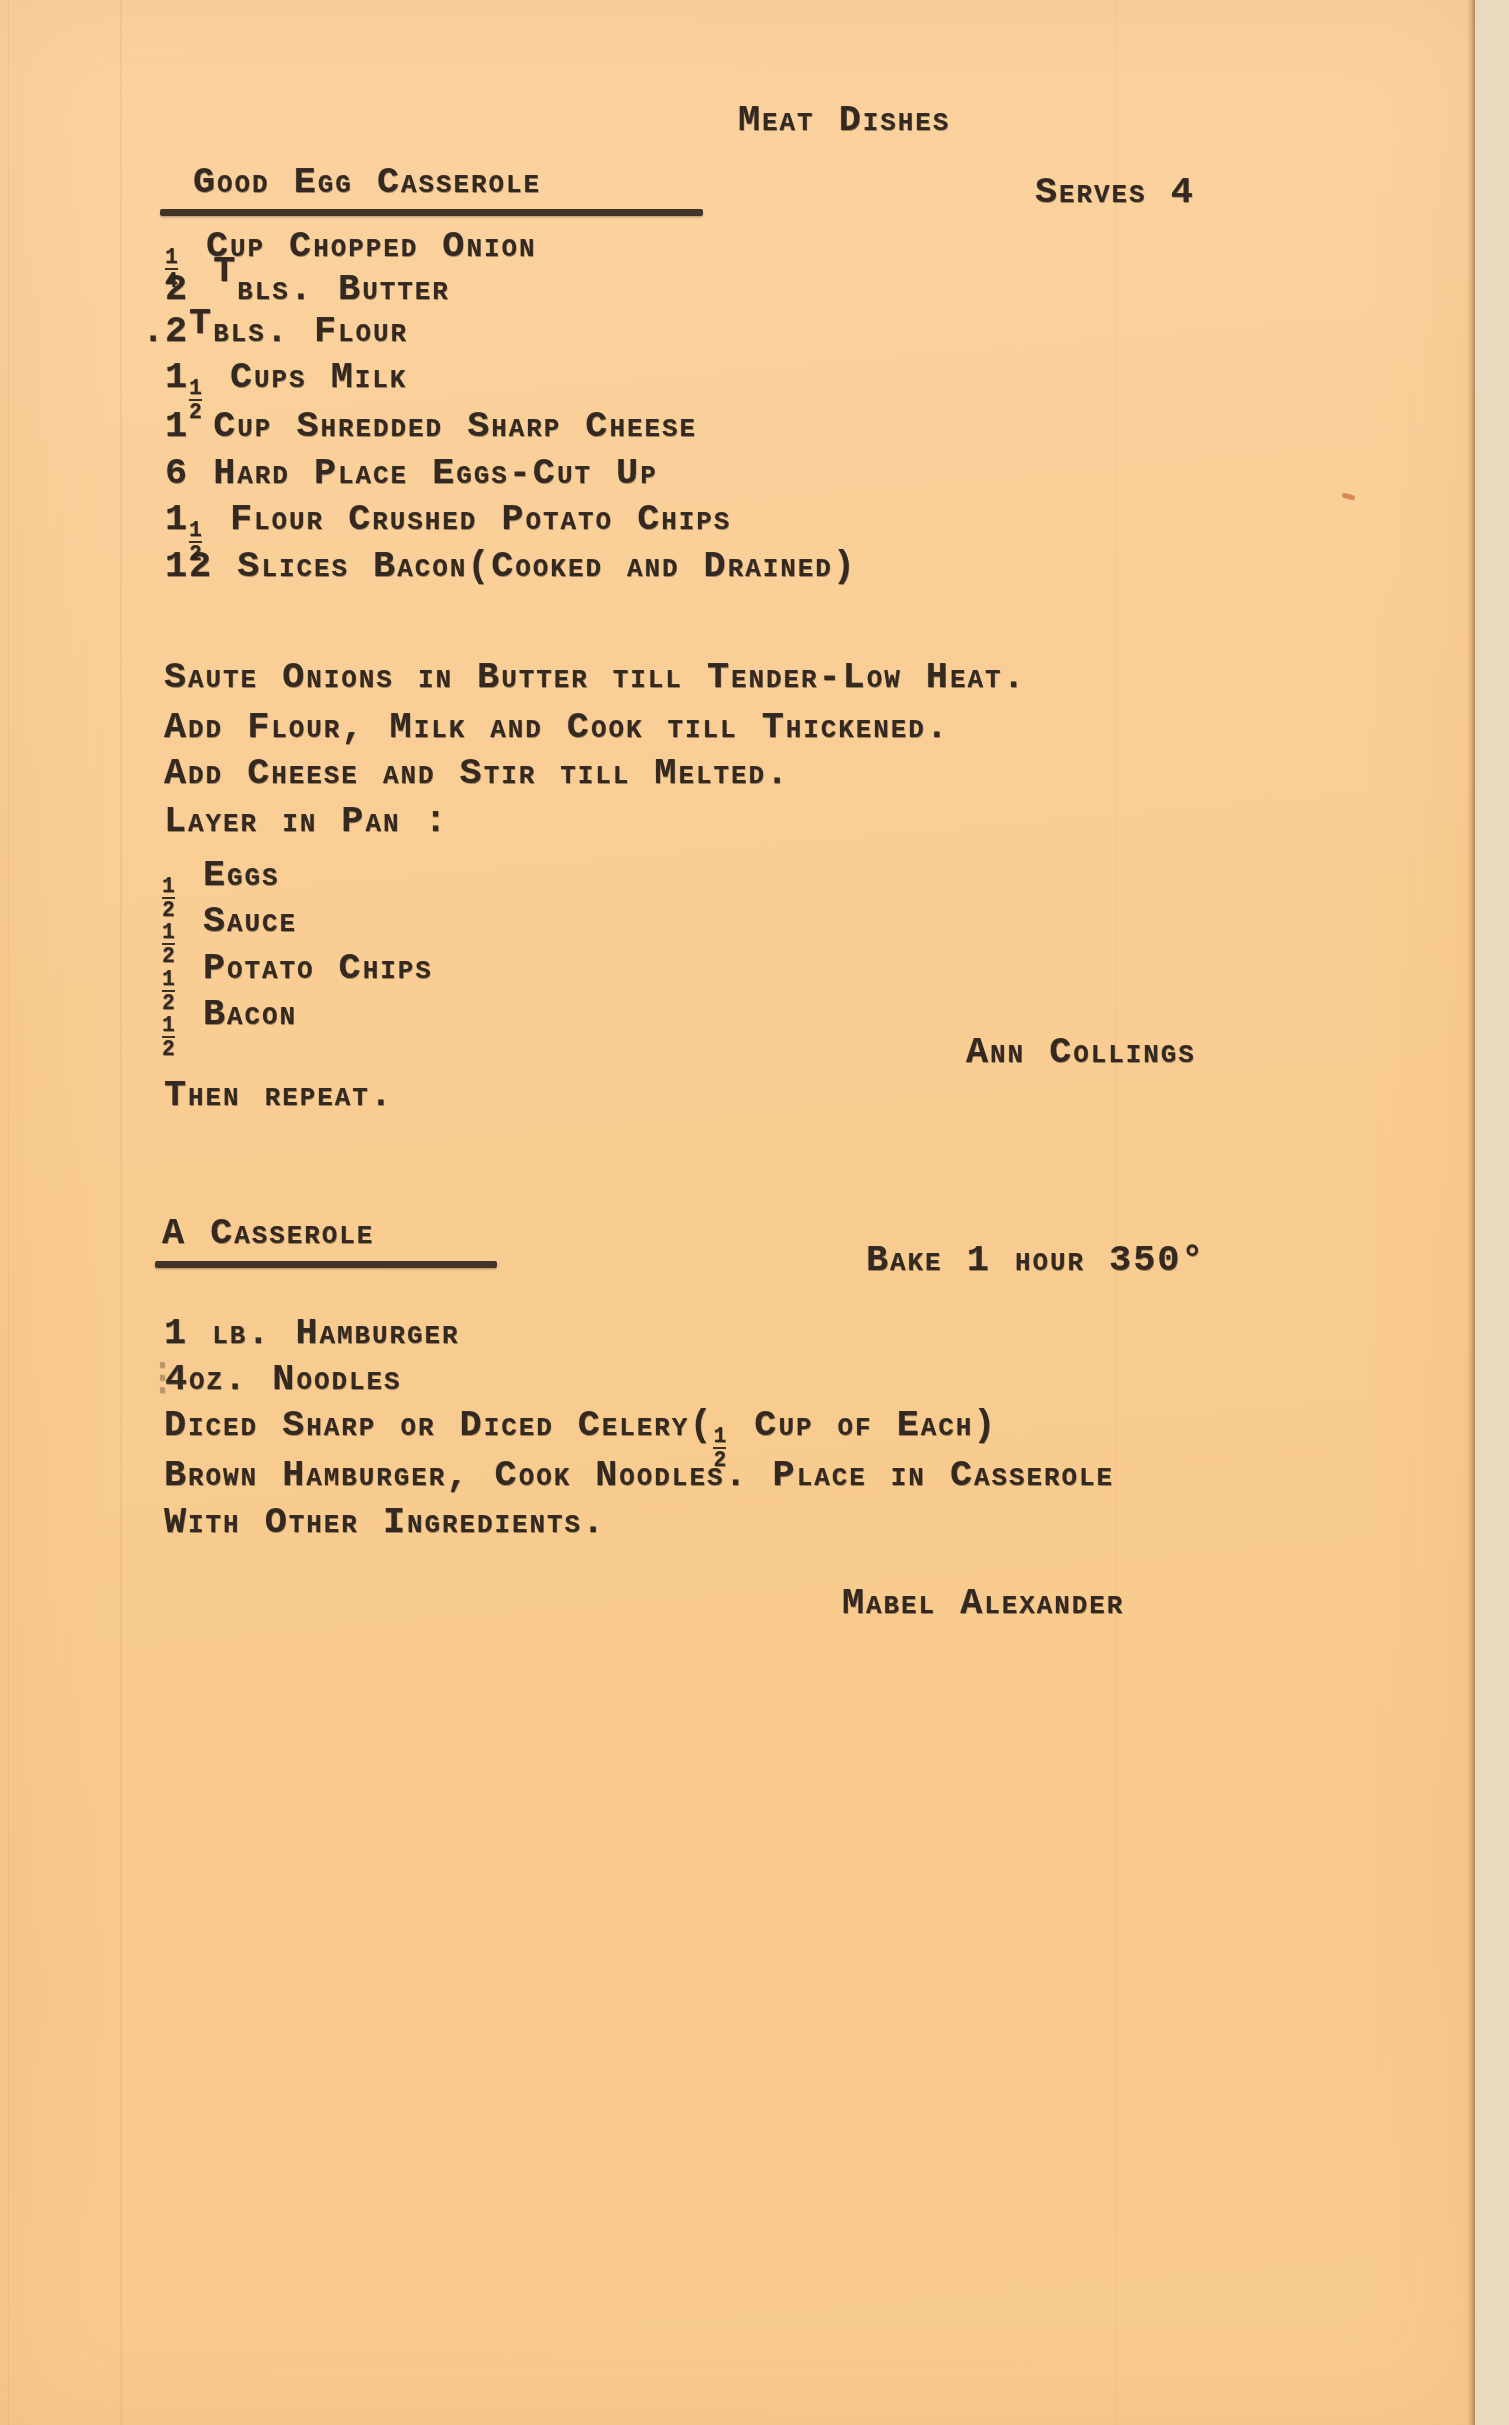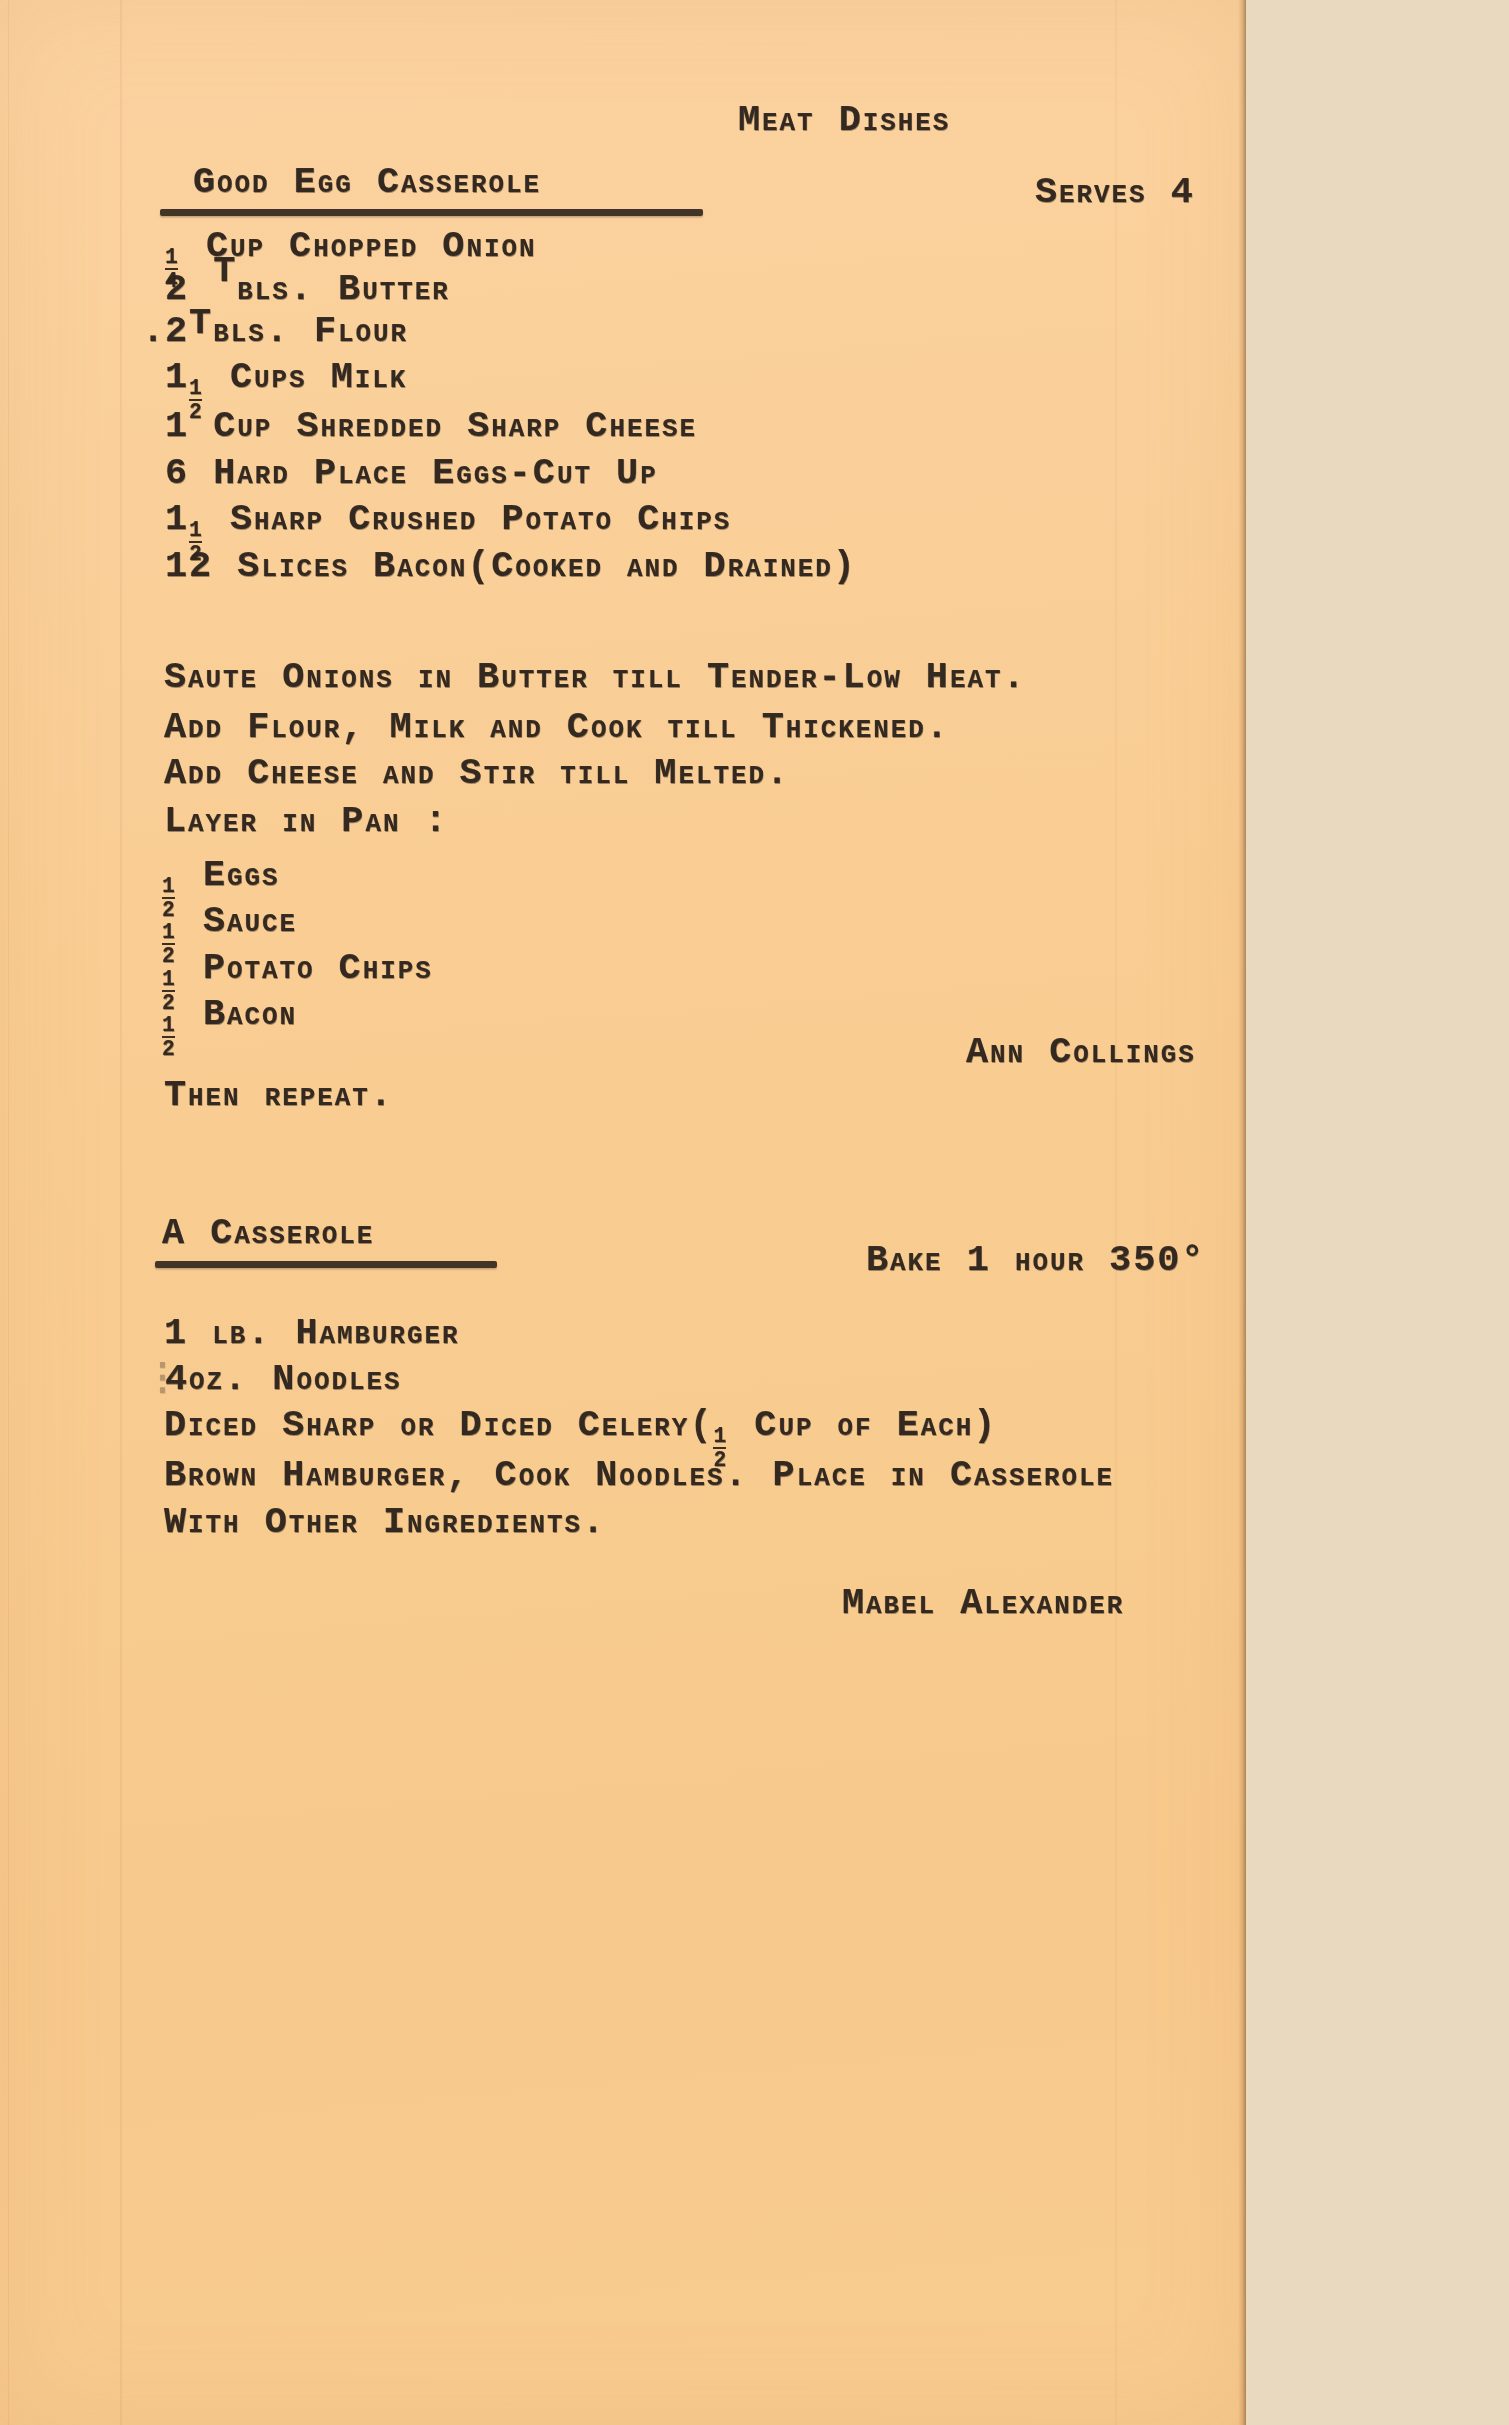--- a/index.html
+++ b/index.html
@@ -1,18 +1,18 @@
 <!DOCTYPE html>
 <html style="font-size:7.8px"><head>
 <meta charset="utf-8">
 <style>
   html,body{margin:0;padding:0;}
   body{width:1509px;height:2426px;background:#e9d9bf;}
   .paper{
-    position:relative;width:1246px;height:2426px;overflow:hidden;
+    position:relative;width:1475px;height:2426px;overflow:hidden;
     background:linear-gradient(175deg,#fbd2a0 0%,#f9cd93 40%,#f7c98c 78%,#f8cb8f 100%);
     box-shadow:inset 0 0 107px rgba(205,145,75,.16);
     font-family:"Liberation Mono","DejaVu Sans Mono",monospace;
   }
   .t{
     position:absolute;white-space:pre;line-height:1;
     font-family:"Liberation Mono","DejaVu Sans Mono",monospace;
     font-weight:700;font-size:37px;letter-spacing:1.9px;
     font-variant:small-caps;
     color:rgba(45,36,28,.93);
@@ -64,21 +64,21 @@
 
   <div class="t" style="left:142px;top:313px;"><span>.</span></div>
   <div class="t" style="left:165px;top:313px;"><span>2</span><span class="supT2">T</span><span>bls. Flour</span></div>
 
   <div class="t" style="left:165px;top:359px;"><span>1</span><span class="frac"><span class="num">1</span><span class="den">2</span></span> <span>Cups Milk</span></div>
 
   <div class="t" style="left:165px;top:408px;"><span>1</span> <span>Cup Shredded Sharp Cheese</span></div>
 
   <div class="t" style="left:165px;top:455px;"><span>6</span> <span>Hard Place Eggs-Cut Up</span></div>
 
-  <div class="t" style="left:165px;top:501px;"><span>1</span><span class="frac"><span class="num">1</span><span class="den">2</span></span> <span>Sharp Crushed Potato Chips</span></div>
+  <div class="t" style="left:165px;top:501px;"><span>1</span><span class="frac"><span class="num">1</span><span class="den">2</span></span> <span>Flour Crushed Potato Chips</span></div>
 
   <div class="t" style="left:165px;top:548px;"><span>12</span> <span>Slices Bacon(Cooked and Drained)</span></div>
 
   <div class="t" style="left:164px;top:659px;"><span>Saute Onions in Butter till Tender-Low Heat.</span></div>
   <div class="t" style="left:164px;top:709px;"><span>Add Flour, Milk and Cook till Thickened.</span></div>
   <div class="t" style="left:164px;top:755px;"><span>Add Cheese and Stir till Melted.</span></div>
   <div class="t" style="left:164px;top:803px;"><span>Layer in Pan :</span></div>
 
   <div class="t" style="left:162px;top:857px;"><span class="frac"><span class="num">1</span><span class="den">2</span></span> <span>Eggs</span></div>
   <div class="t" style="left:162px;top:903px;"><span class="frac"><span class="num">1</span><span class="den">2</span></span> <span>Sauce</span></div>

